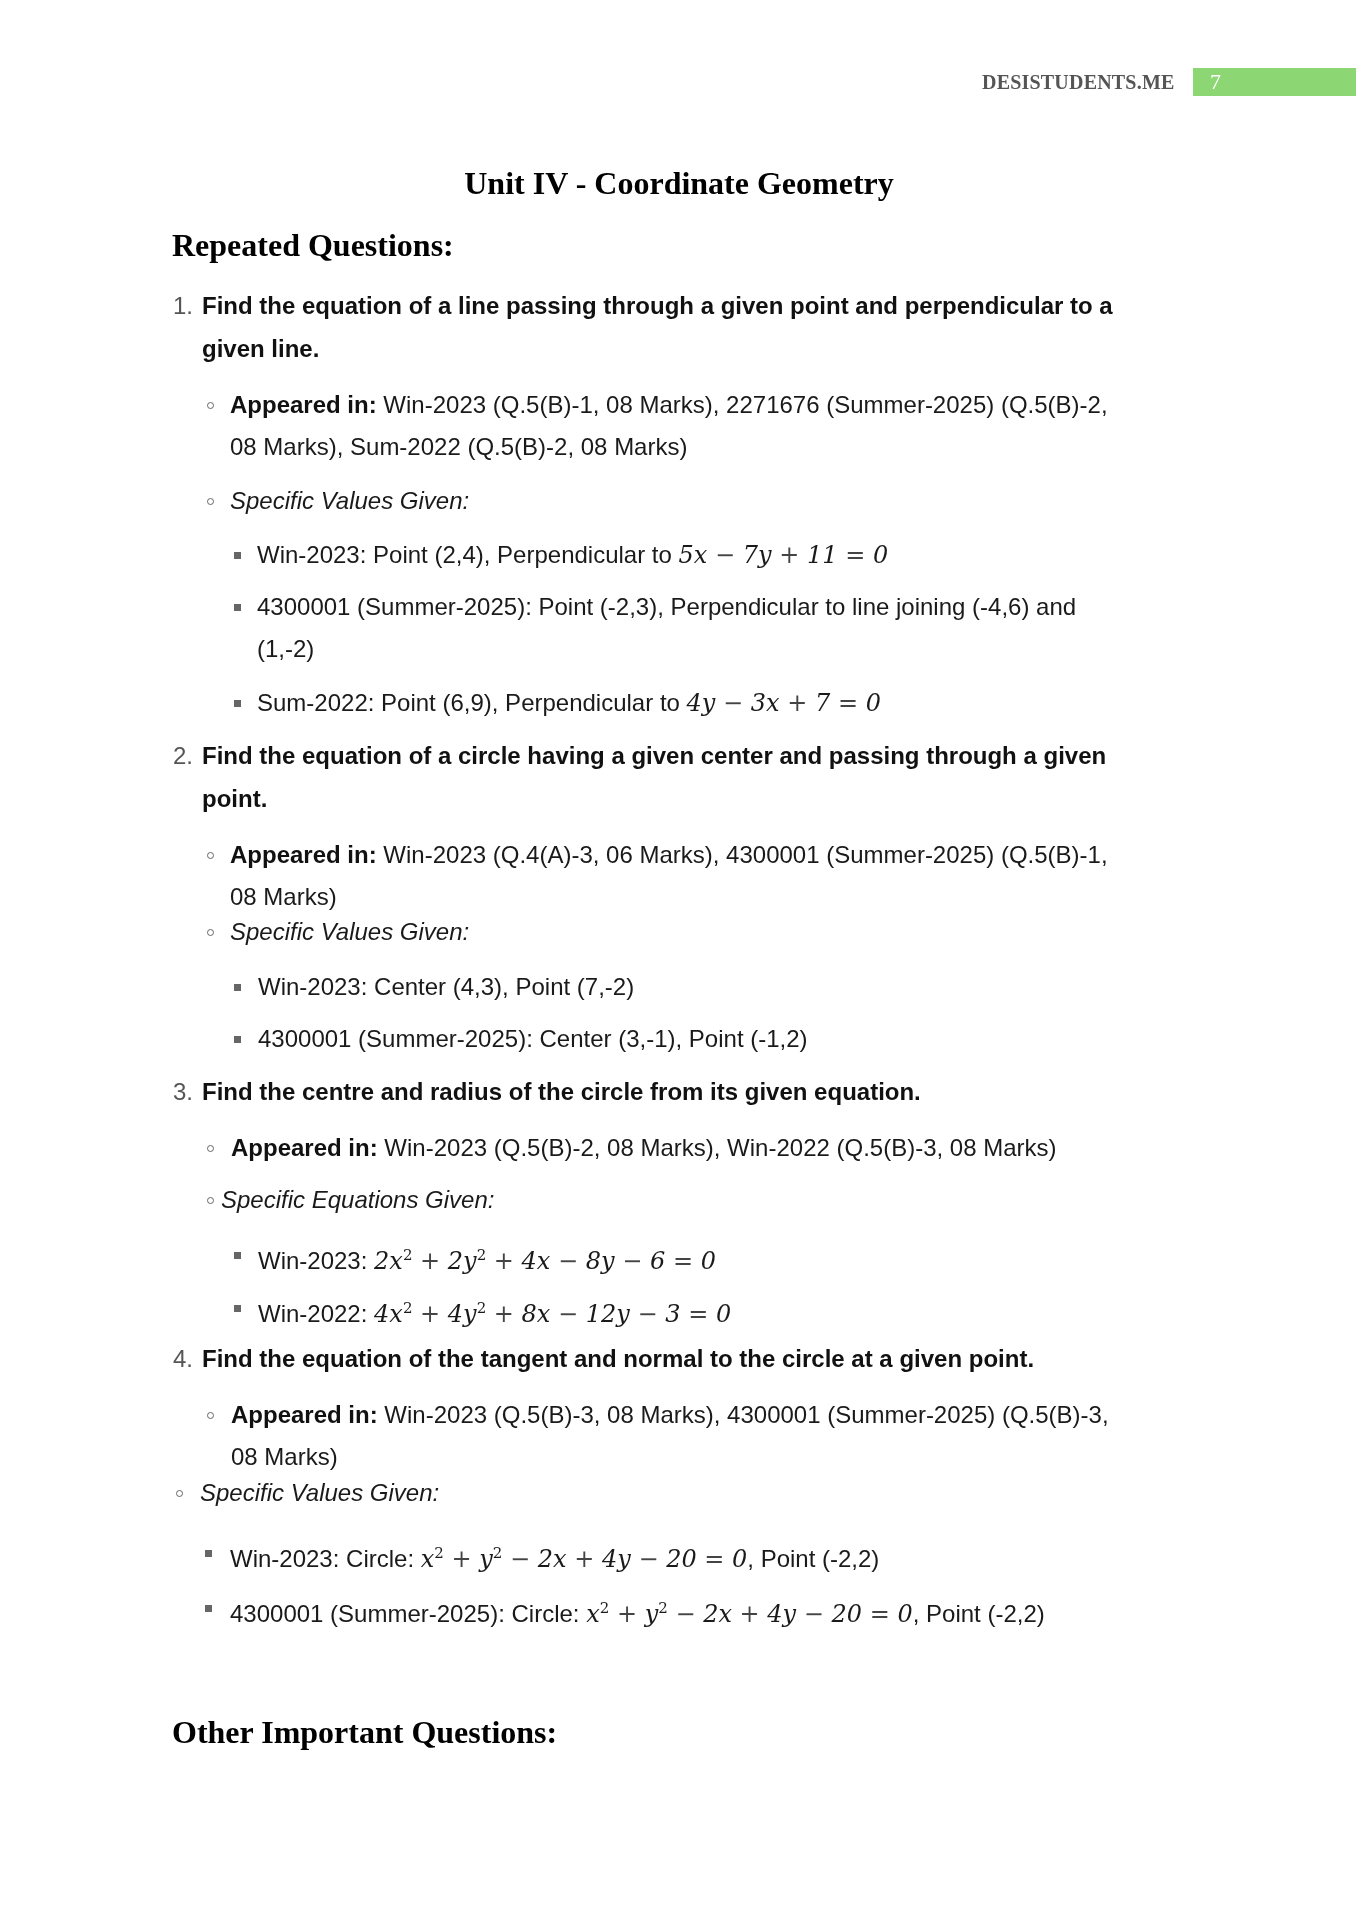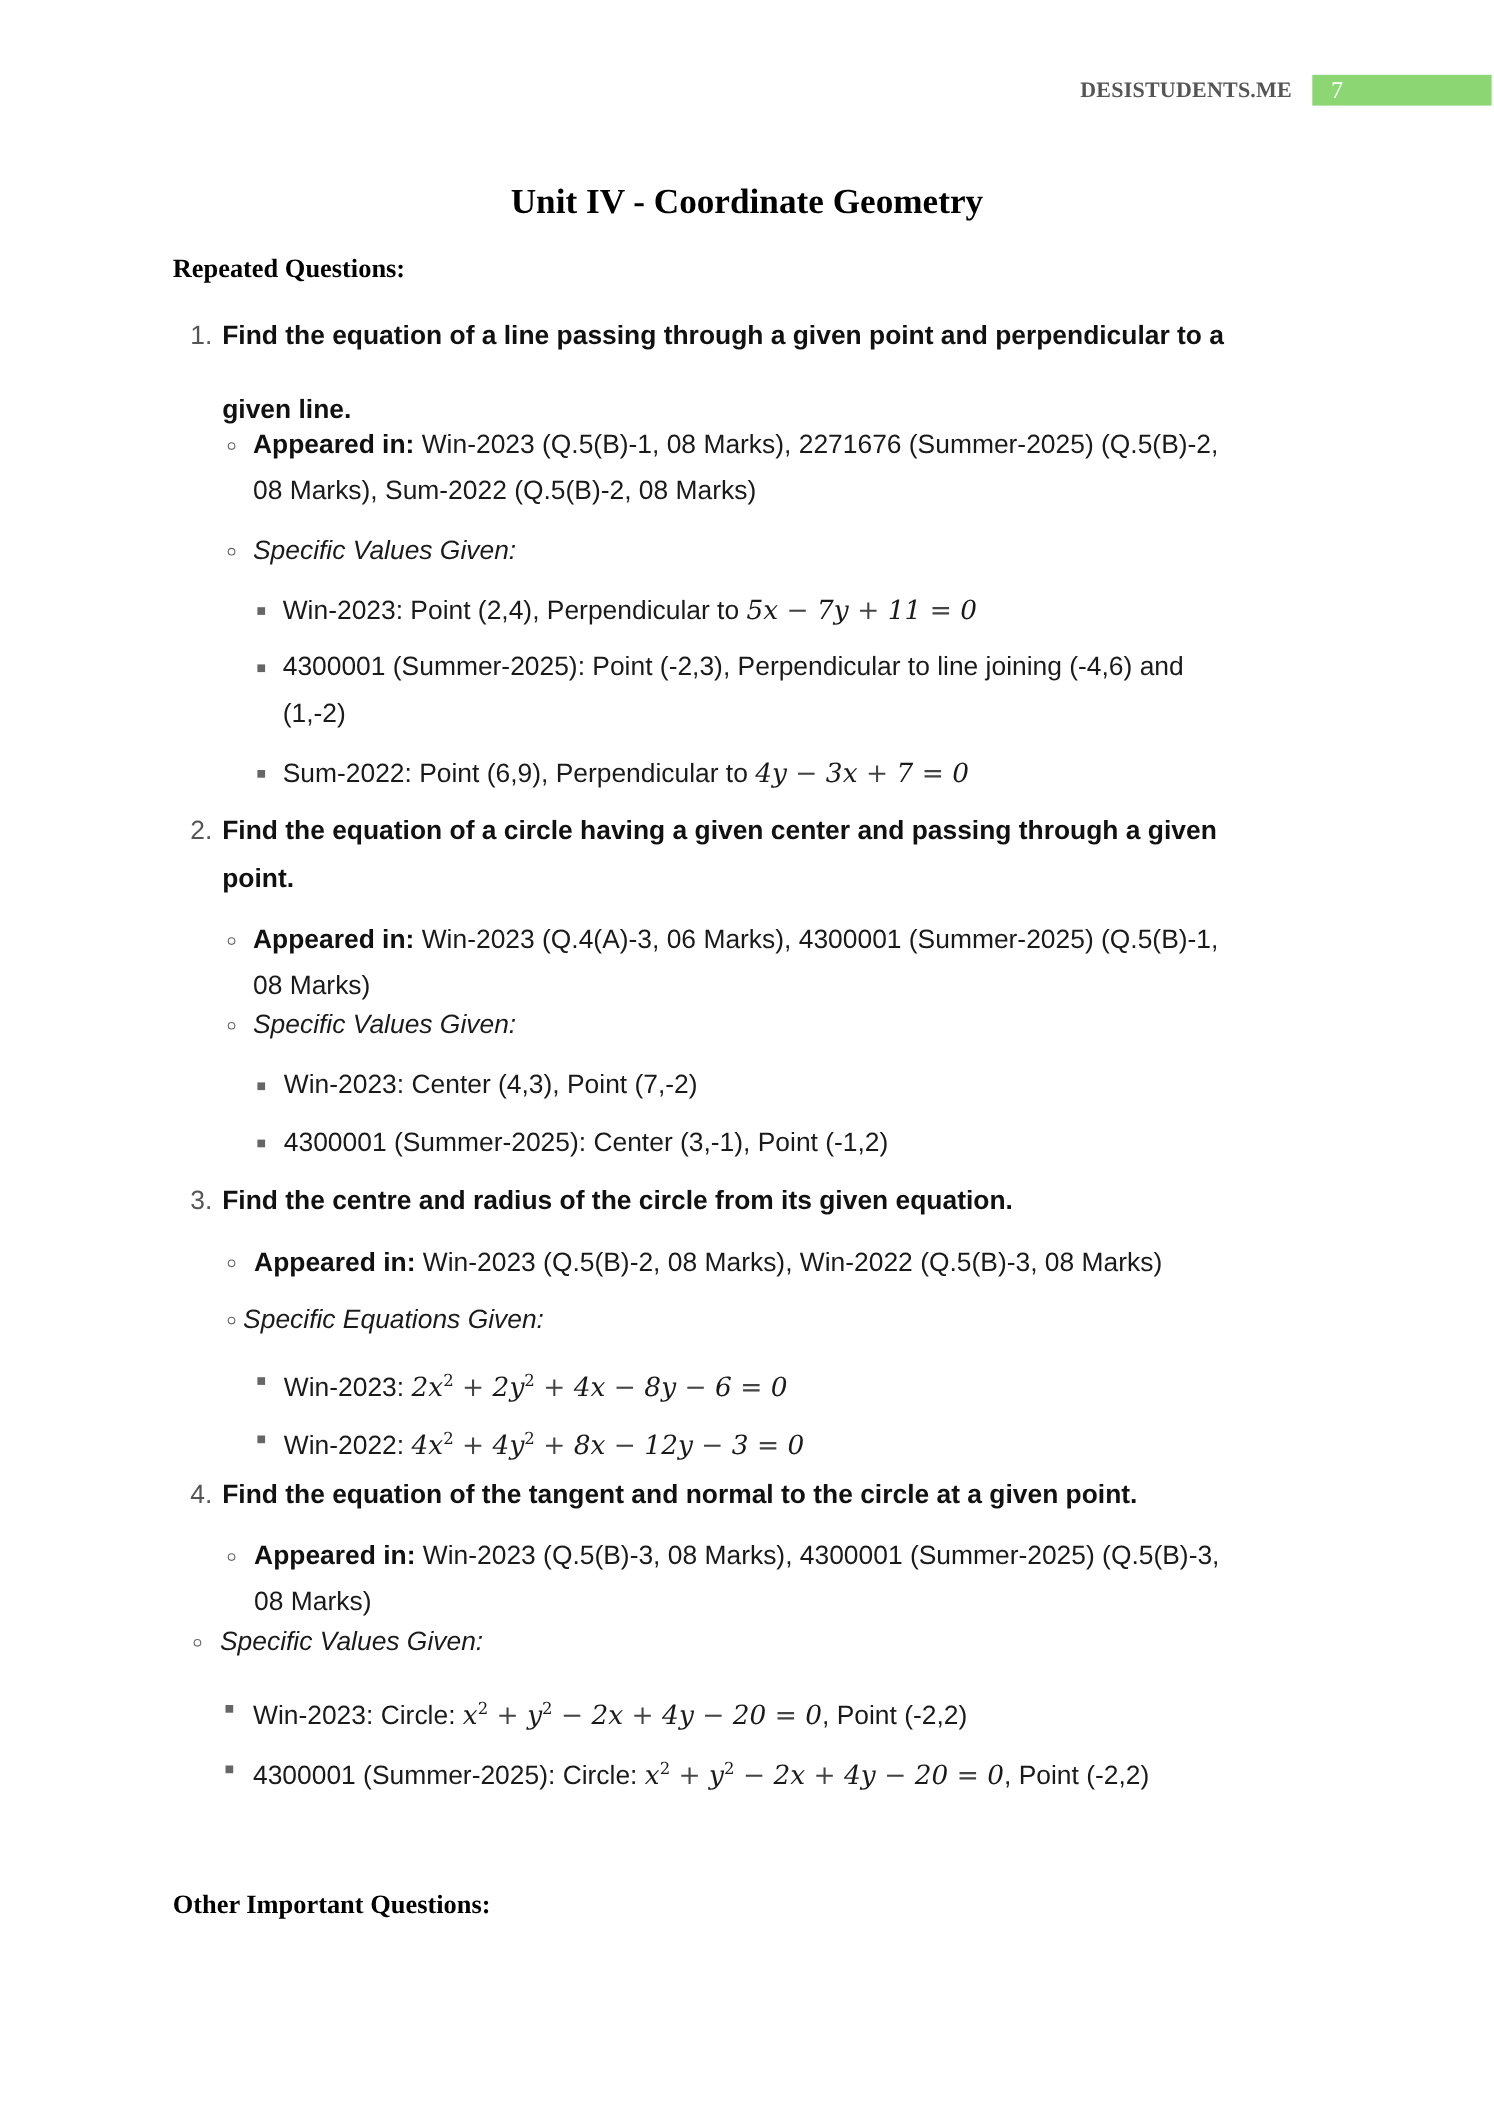--- a/index.html
+++ b/index.html
@@ -47,24 +47,24 @@
       top: 163px;
       text-align: center;
       font-family: "Liberation Serif", serif;
       font-weight: bold;
       font-size: 32px;
       color: #000000;
       line-height: 40px;
     }
     .section-label {
       position: absolute;
-      left: 157px;
+      left: 172px;
       font-family: "Liberation Serif", serif;
       font-weight: bold;
-      font-size: 24px;
+      font-size: 32px;
       color: #000000;
       line-height: 30px;
     }
     .txt {
       position: absolute;
       font-family: "Liberation Sans", sans-serif;
       font-size: 24px;
       line-height: 32px;
       color: #1a1a1a;
       white-space: nowrap;
@@ -107,21 +107,21 @@
 <div class="header-site">DESISTUDENTS.ME</div>
 <div class="page-badge">7</div>
 
 <div class="title">Unit IV - Coordinate Geometry</div>
 
 <div class="section-label" style="top:230px;">Repeated Questions:</div>
 
 <div>
   <div class="txt num" style="left:173px; top:290px;">1.</div>
   <div class="txt q" style="left:202px; top:290px;">Find the equation of a line passing through a given point and perpendicular to a</div>
-  <div class="txt q" style="left:202px; top:333px;margin-top:24px;">given line.</div>
+  <div class="txt q" style="left:202px; top:333px;">given line.</div>
 
   <span class="bullet-circle" style="left:207px; top:402px;"></span>
   <div class="txt" style="left:230px; top:389px;"><span class="lbl">Appeared in:</span><span> Win-2023 (Q.5(B)-1, 08 Marks), 2271676 (Summer-2025) (Q.5(B)-2,</span></div>
   <div class="txt" style="left:230px; top:431px;">08 Marks), Sum-2022 (Q.5(B)-2, 08 Marks)</div>
 
   <span class="bullet-circle" style="left:207px; top:498px;"></span>
   <div class="txt ital" style="left:230px; top:485px;">Specific Values Given:</div>
 
   <span class="bullet-square" style="left:234px; top:552px;"></span>
   <div class="txt" style="left:257px; top:539px;"><span>Win-2023: Point (2,4), Perpendicular to </span><span class="math">5<i>x</i> <span class="op">−</span> 7<i>y</i> <span class="op">+</span> 11 <span class="op">=</span> 0</span></div>

